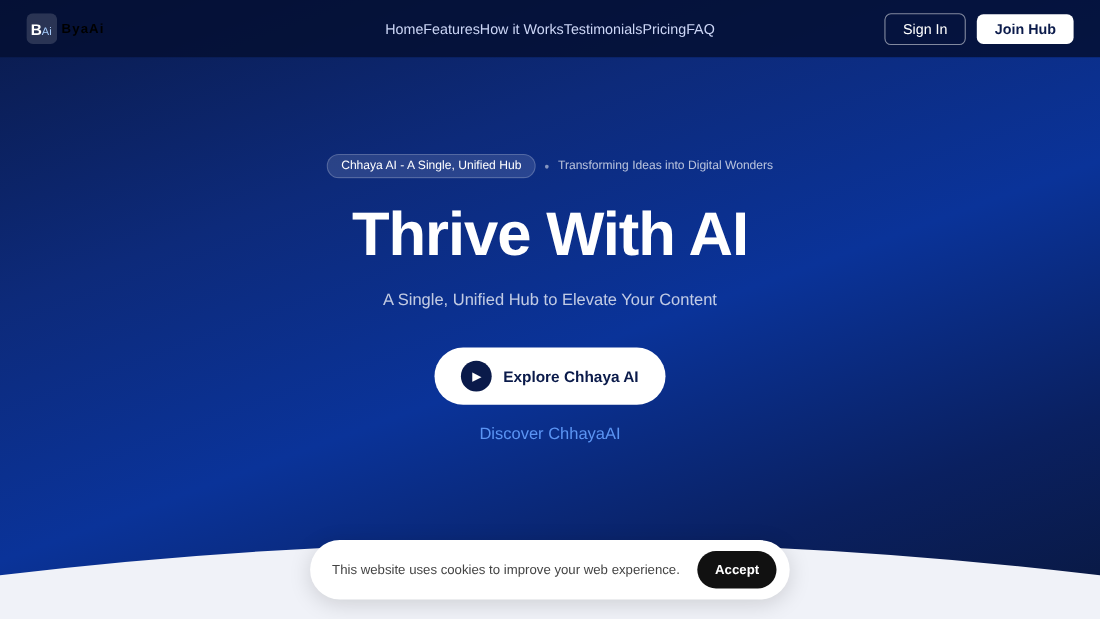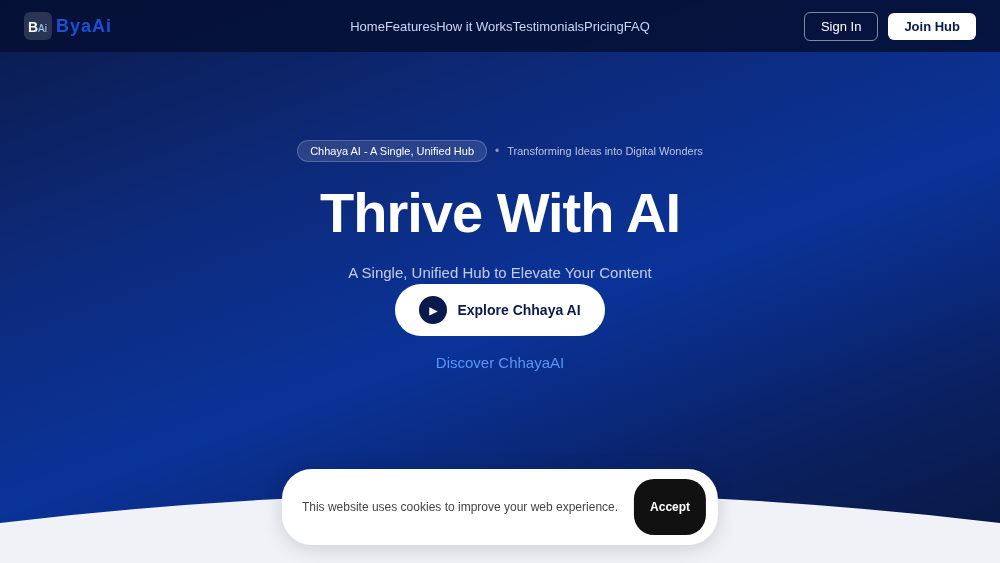--- a/index.html
+++ b/index.html
@@ -61,22 +61,22 @@
       background: rgba(5, 15, 50, 0.85);
     }
 
     .logo {
       display: flex;
       align-items: center;
       gap: 4px;
     }
 
     .logo-text {
-      color: #1d4ed8;
-      font-size: 18px;
+      color: #000000;
+      font-size: 12px;
       font-weight: 700;
       letter-spacing: 1px;
     }
 
     .logo-icon {
       width: 28px;
       height: 28px;
     }
 
     .nav-links {
@@ -165,20 +165,21 @@
       font-weight: 800;
       line-height: 1.1;
       margin-bottom: 18px;
       letter-spacing: -1px;
     }
 
     .hero-subtitle {
       color: rgba(255,255,255,0.75);
       font-size: 15px;
       line-height: 1.5;
+      margin-bottom: 32px;
       max-width: 360px;
     }
 
     .cta-button {
       display: flex;
       align-items: center;
       gap: 10px;
       background: #ffffff;
       color: #0a1a4a;
       border: none;
@@ -229,21 +230,21 @@
     .cookie-text {
       font-size: 12px;
       color: #444;
     }
 
     .cookie-accept {
       background: #111111;
       color: #ffffff;
       border: none;
       border-radius: 20px;
-      padding: 21px 16px;
+      padding: 10px 16px;
       font-size: 12px;
       font-weight: 600;
       cursor: pointer;
     }
   </style>
 </head>
 <body>
 
 <div class="page-wrapper">
   <div class="hero-bg"></div>

